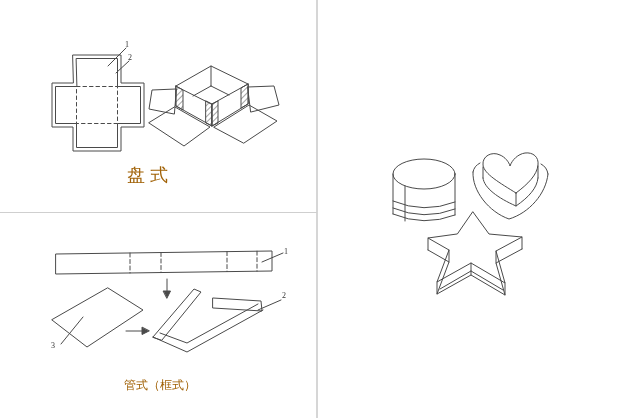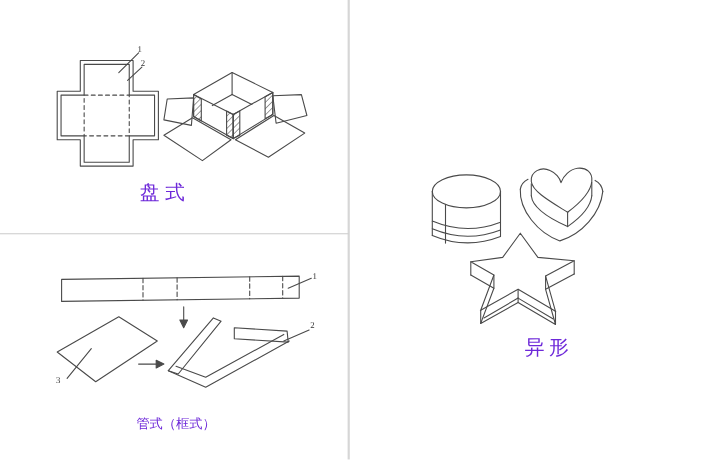--- a/index.html
+++ b/index.html
@@ -4,21 +4,21 @@
 <style>
   html,body{margin:0;padding:0;background:#fff;}
   .page{
     position:relative;width:640px;height:418px;background:#ffffff;overflow:hidden;
     font-family:"Liberation Sans", sans-serif;
   }
   .divider-v{position:absolute;left:316px;top:0;width:2px;height:418px;background:#d6d6d6;}
   .divider-h{position:absolute;left:0;top:212px;width:317px;height:1px;background:#cfcfcf;}
   svg.art{position:absolute;left:0;top:0;}
   .caption{
-    position:absolute;color:#6d28d9;font-size:18px;line-height:20px;
+    position:absolute;color:#a16207;font-size:18px;line-height:20px;
     text-align:center;white-space:nowrap;
   }
   .caption.tray{left:108px;top:165px;width:84px;letter-spacing:5px;}
   .caption.tube{left:78px;top:375px;width:164px;font-size:12px;letter-spacing:0px;}
   .caption.special{left:457px;top:306px;width:84px;letter-spacing:4px;}
   .callout{
     position:absolute;color:#333;font-size:8px;line-height:8px;
     font-family:"Liberation Serif", serif;
   }
 </style>
@@ -130,21 +130,20 @@
       <line x1="440" y1="289" x2="471" y2="271"></line>
       <line x1="471" y1="271" x2="503" y2="290"></line>
     </g>
   </svg>
 
   <div class="divider-v"></div>
   <div class="divider-h"></div>
 
   <div class="caption tray">盘式</div>
   <div class="caption tube">管式（框式）</div>
-  <div class="caption special">异形</div>
 
   <span class="callout" style="left:125px;top:41px;">1</span>
   <span class="callout" style="left:128px;top:54px;">2</span>
   <span class="callout" style="left:284px;top:248px;">1</span>
   <span class="callout" style="left:282px;top:292px;">2</span>
   <span class="callout" style="left:51px;top:342px;">3</span>
 
 </div>
 
 </body></html>

